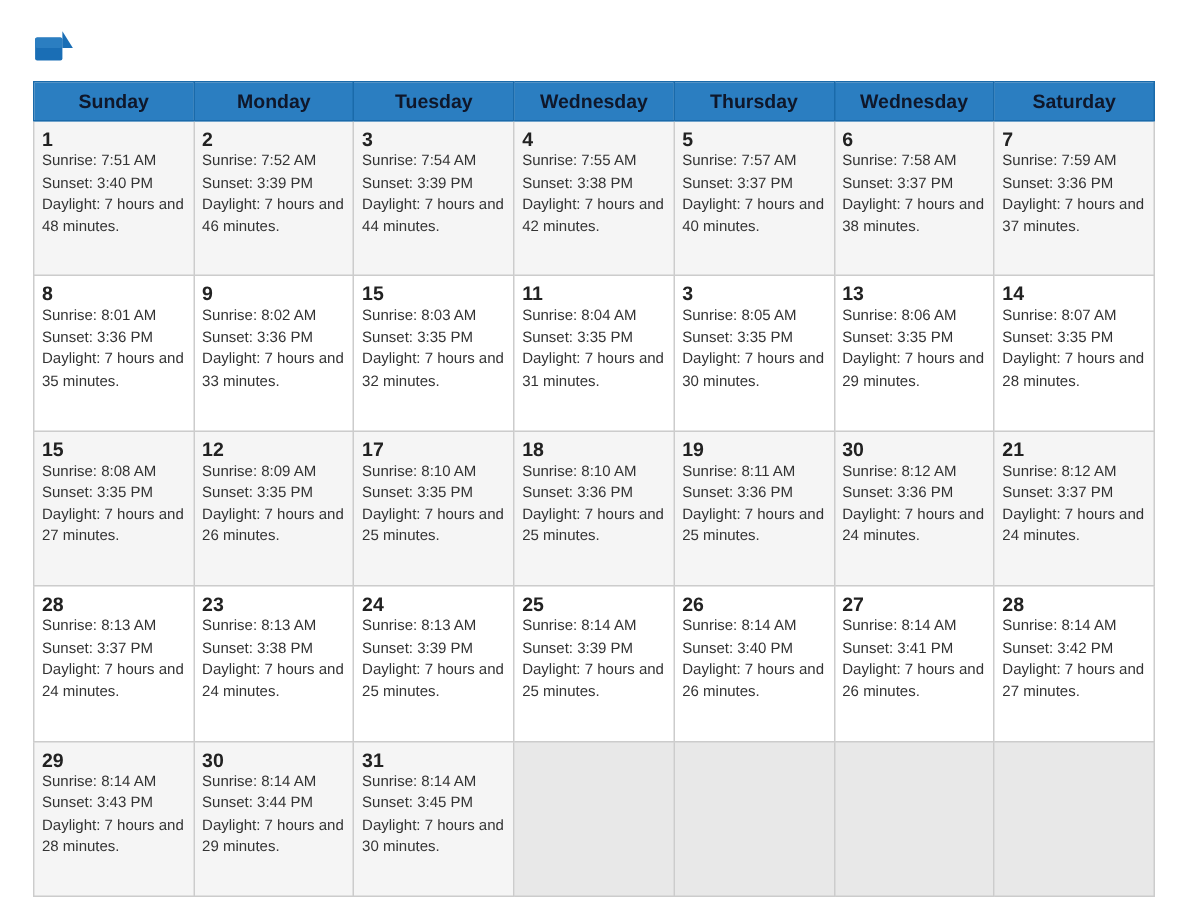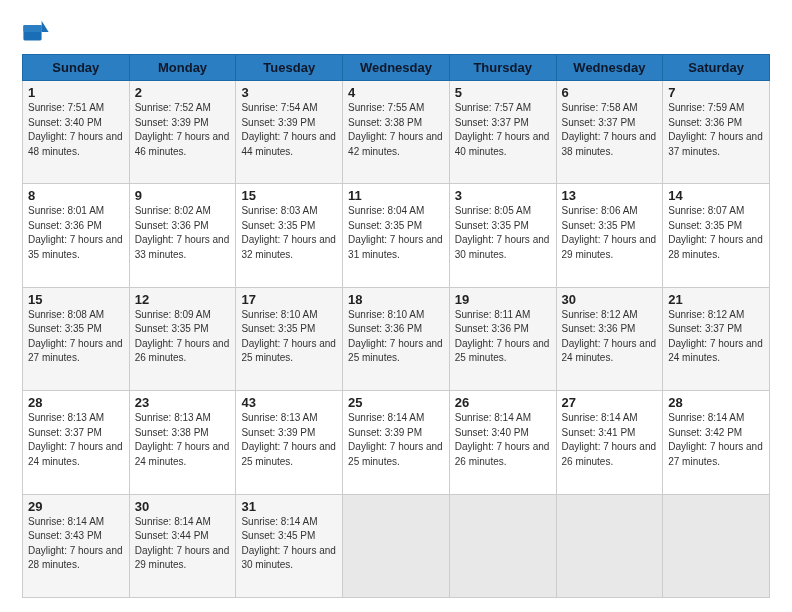--- a/index.html
+++ b/index.html
@@ -319,21 +319,21 @@
         </td>
           <td>
           <span class="day-num">23</span>
           <div class="day-info">
             Sunrise: 8:13 AM<br>
             Sunset: 3:38 PM<br>
             Daylight: 7 hours and 24 minutes.
           </div>
         </td>
           <td>
-          <span class="day-num">43</span>
+          <span class="day-num">24</span>
           <div class="day-info">
             Sunrise: 8:13 AM<br>
             Sunset: 3:39 PM<br>
             Daylight: 7 hours and 25 minutes.
           </div>
         </td>
           <td>
           <span class="day-num">25</span>
           <div class="day-info">
             Sunrise: 8:14 AM<br>

